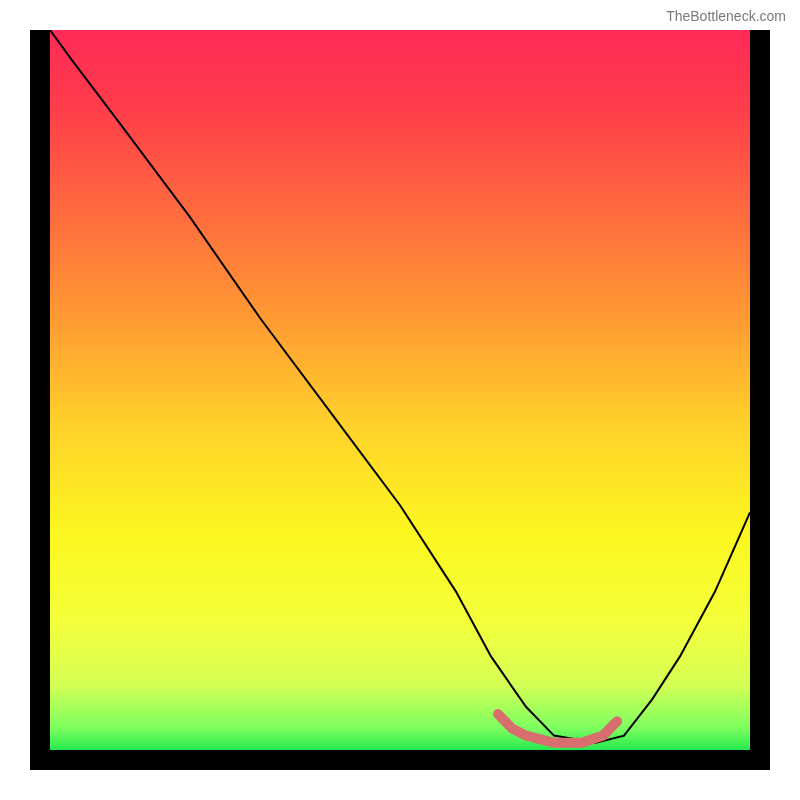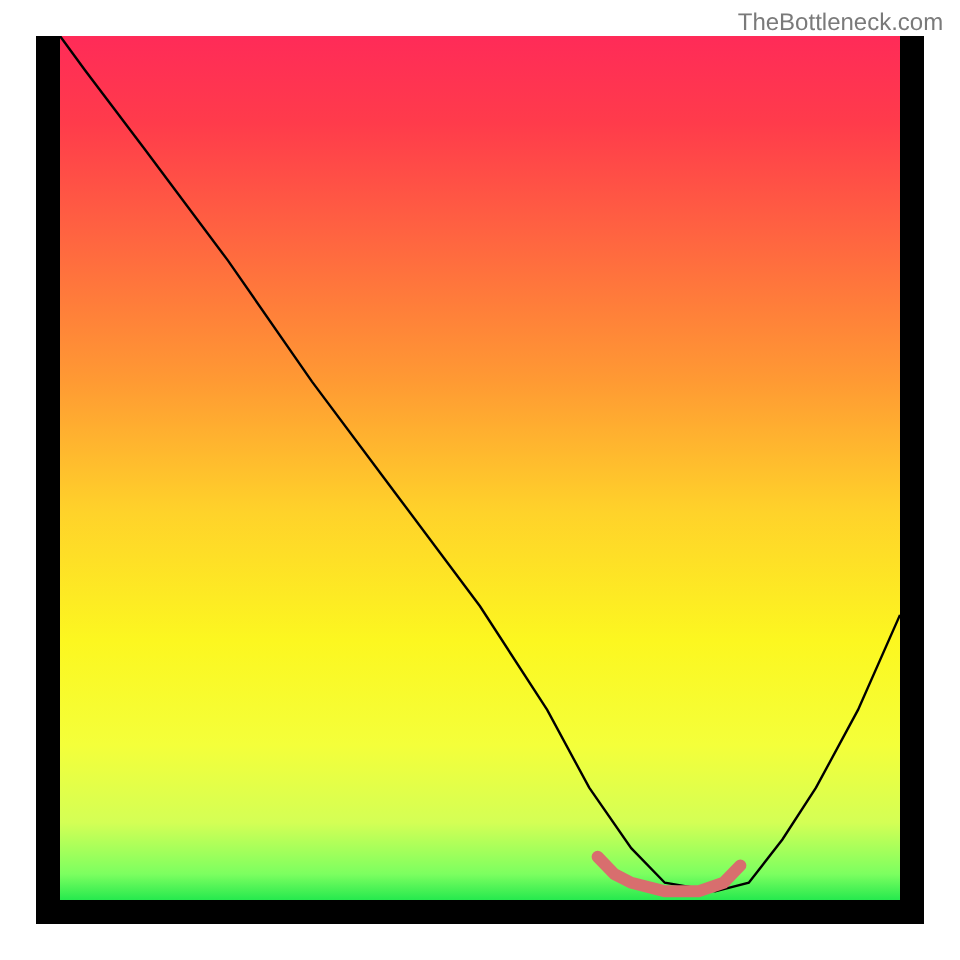--- a/index.html
+++ b/index.html
@@ -9,21 +9,21 @@
     width: 800px;
     height: 800px;
     position: relative;
     font-family: Arial, sans-serif;
   }
   .watermark {
     position: absolute;
     top: 8px;
     right: 14px;
     color: #7a7a7a;
-    font-size: 20px;
+    font-size: 14px;
     font-weight: 500;
     z-index: 10;
   }
   .frame {
     position: absolute;
     top: 30px;
     left: 30px;
     width: 740px;
     height: 740px;
     background: #000;

